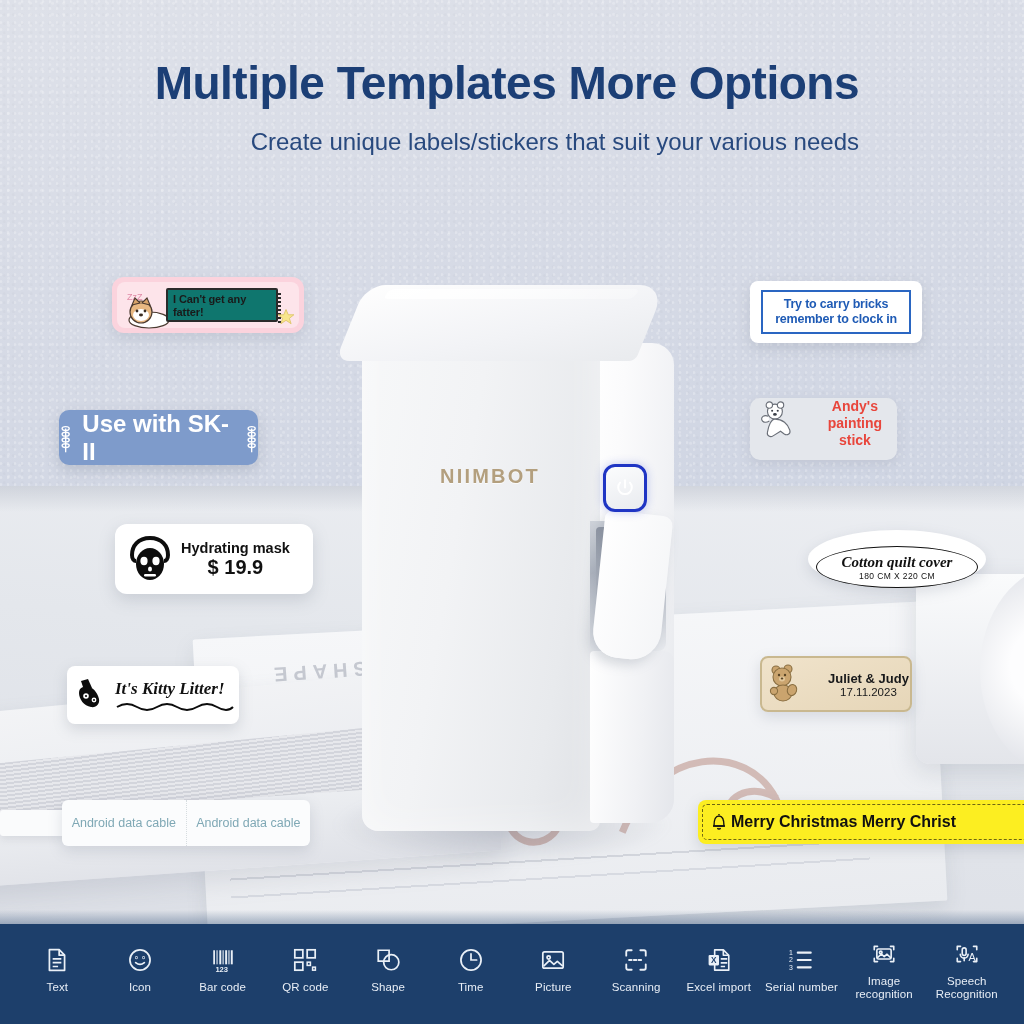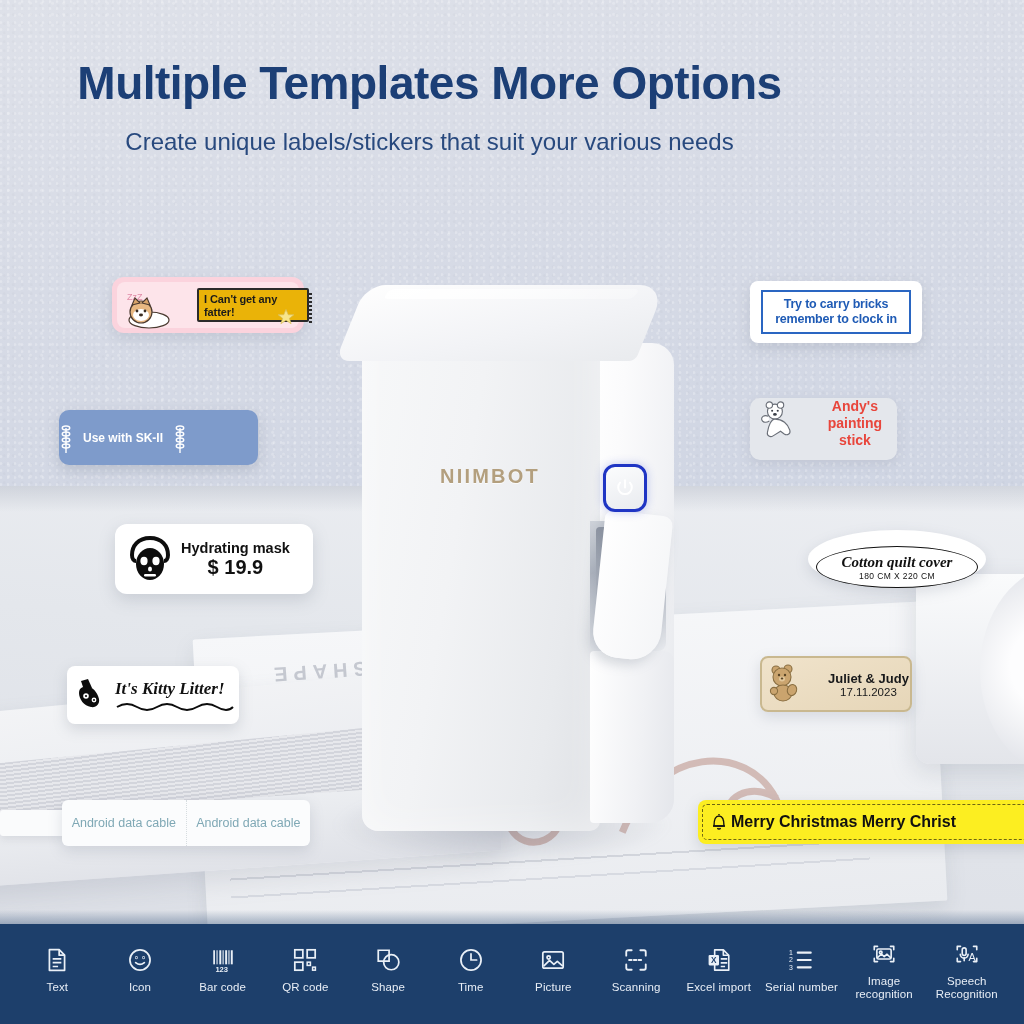--- a/index.html
+++ b/index.html
@@ -181,22 +181,22 @@
     left:112px; top:277px; width:192px; height:56px;
     background:#fbd3dd; border-radius:12px;
     box-shadow: 0 5px 14px rgba(120,128,145,.22);
     padding:5px;
   }
   #lbl-doge .inner {
     width:100%; height:100%; background:#fde4ea; border-radius:8px;
     position:relative;
   }
   .doge-bubble {
-    position:absolute; left:80px; top:6px; width:112px; height:34px;
-    background:#eab308; border:2px solid #2b2b2b; border-radius:2px;
+    position:absolute; left:49px; top:6px; width:112px; height:34px;
+    background:#0f766e; border:2px solid #2b2b2b; border-radius:2px;
     font-size:11px; font-weight:700; color:#1a1a1a; line-height:1.15;
     padding:3px 5px; letter-spacing:-.1px;
   }
   .doge-bubble:after{
     content:""; position:absolute; right:-5px; top:3px; width:3px; height:30px;
     background: repeating-linear-gradient(180deg,#2b2b2b 0 2px, transparent 2px 4px);
   }
 
   
   #lbl-bricks {
@@ -211,21 +211,21 @@
     text-align:center; color:#1f5bb5; font-weight:700; font-size:12.5px;
     line-height:1.2; letter-spacing:-.2px;
   }
 
   
   #lbl-skii {
     left:59px; top:410px; width:199px; height:55px;
     background:#7e9bcb; border-radius:10px;
     box-shadow:0 5px 14px rgba(100,110,130,.25);
     display:flex; align-items:center; justify-content:flex-start; gap:10px;
-    color:#fff; font-weight:700; font-size:12px;
+    color:#fff; font-weight:700; font-size:24px;
   }
 
   
   #lbl-andy {
     left:750px; top:398px; width:147px; height:62px;
     background:#e4e7ec; border-radius:10px;
     box-shadow:0 4px 12px rgba(120,128,145,.18);
     display:flex; align-items:flex-start; gap:8px; padding-left:10px;
   }
   #lbl-andy .txt{ color:#e8463c; font-weight:700; font-size:14px; text-align:center; line-height:1.2;}
@@ -302,21 +302,21 @@
     display:flex; align-items:center;
     padding:4px;
   }
   #lbl-xmas .dash{
     width:100%; height:100%; border:1.5px dashed #6e6614; border-radius:5px;
     display:flex; align-items:center; gap:4px; padding-left:8px;
     font-size:16px; font-weight:600; color:#111; white-space:nowrap; overflow:hidden;
   }
 
   
-  #headings { position:absolute; left:0; top:56px; width:859px; text-align:center; }
+  #headings { position:absolute; left:0; top:56px; width:859px; text-align:right; }
   #title {
     font-size:46px; font-weight:800; color:#1c3f76; letter-spacing:-.5px;
   }
   #subtitle {
     margin-top:18px; font-size:24px; color:#28497e; font-weight:400;
   }
 
   
   #navbar {
     position:absolute; left:0; bottom:0; width:1024px; height:100px;

